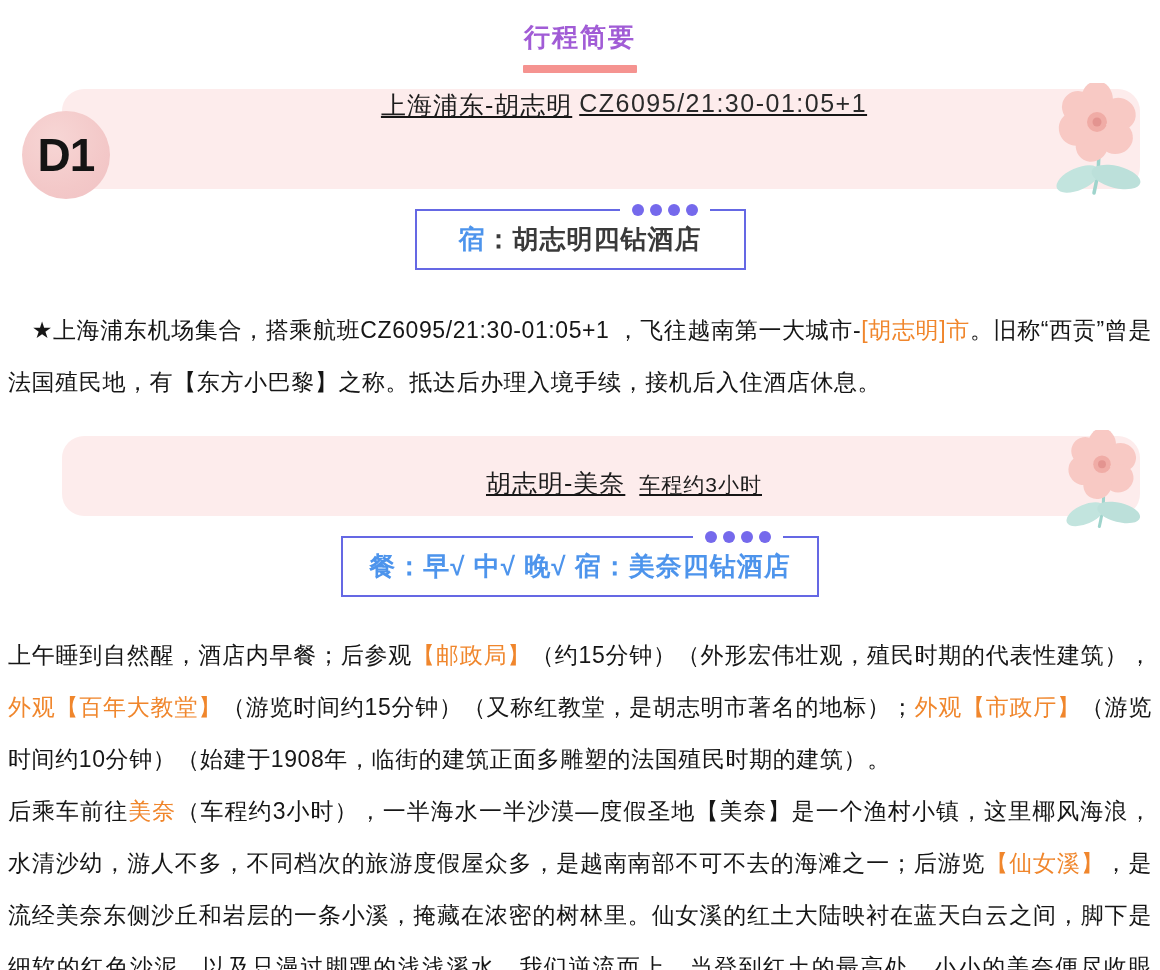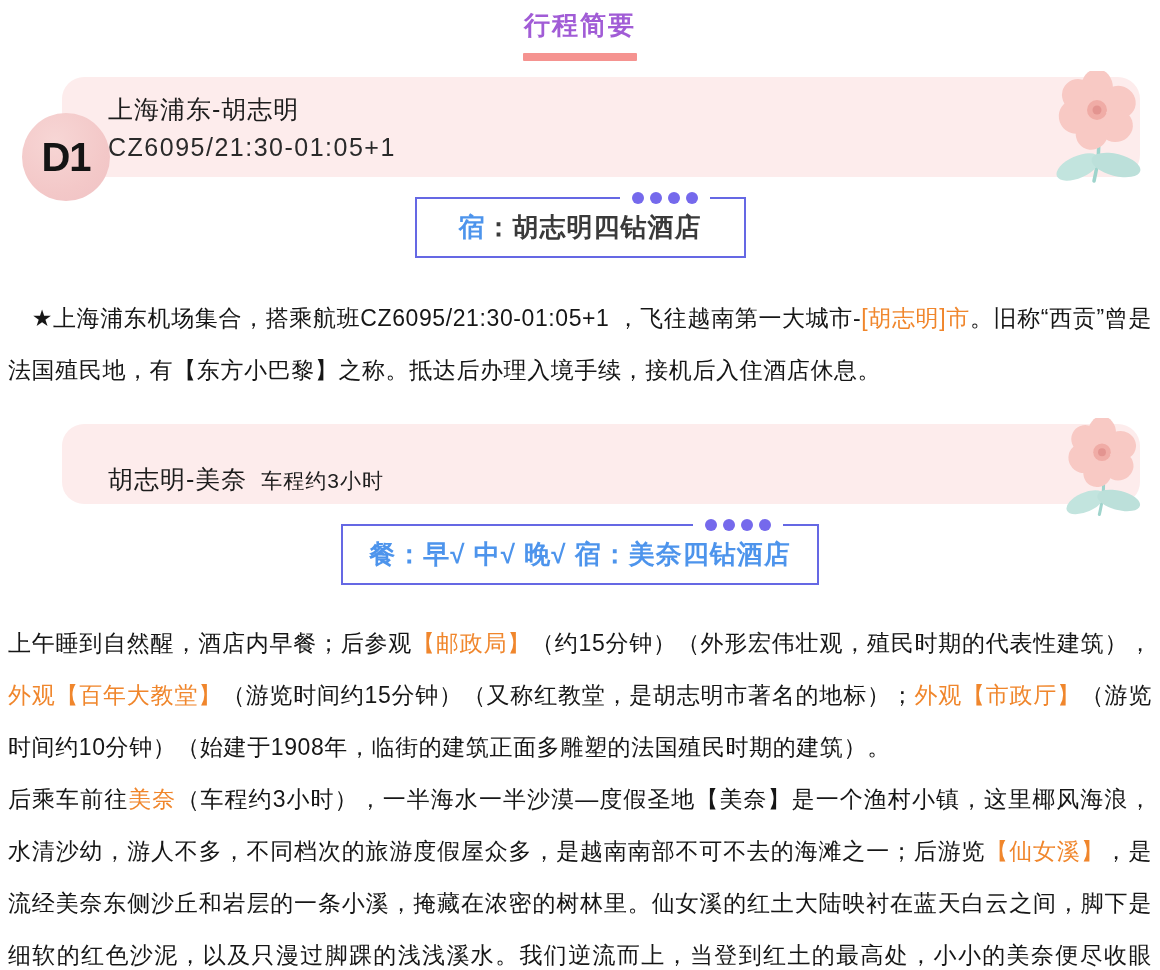--- a/index.html
+++ b/index.html
@@ -13,21 +13,21 @@
     --highlight-orange:#F0862C;
     --body-text:#161616;
   }
   *{box-sizing:border-box;margin:0;padding:0;}
   html,body{width:1160px;background:#ffffff;}
   body{
     height:970px;overflow:hidden;
     font-family:"Liberation Sans","DejaVu Sans",sans-serif;
     color:var(--body-text);
   }
-  .page{position:relative;width:1160px;height:718px;padding-top:8px;}
+  .page{position:relative;width:1160px;height:718px;padding-top:20px;}
 
   
   .title-wrap{text-align:center;margin-bottom:16px;}
   .page-title{
     display:inline-block;
     font-size:26px;font-weight:700;letter-spacing:2px;
     color:var(--accent-purple);
   }
   .title-underline{
     width:114px;height:8px;margin:10px auto 0;
@@ -44,25 +44,25 @@
   .day-header.h-lg{height:100px;}
   .day-header.h-sm{height:80px;margin-top:28px;}
   .day-badge{
     position:absolute;left:-40px;
     border-radius:50%;
     background:radial-gradient(circle at 38% 32%, #F7D6D5, #F3C8C8 62%, #F0C2C4);
     display:flex;align-items:center;justify-content:center;
     font-weight:800;color:#141414;letter-spacing:-1px;
     z-index:2;
   }
-  .badge-lg{width:88px;height:88px;top:36px;font-size:40px;}
+  .badge-lg{width:88px;height:88px;top:22px;font-size:46px;}
   .badge-sm{width:72px;height:72px;top:8px;font-size:42px;}
   .day-header-text{
-    height:100%;display:flex;flex-direction:column;justify-content:center;
-    padding-left:46px;gap:7px;
+    height:100%;display:flex;flex-direction:row;justify-content:center;
+    padding-left:46px;gap:7px;text-decoration:underline;
   }
   .route-line{display:flex;align-items:baseline;gap:14px;}
   .route-text{font-size:25px;color:#1c1c1c;letter-spacing:1px;}
   .route-note{font-size:21px;color:#1c1c1c;letter-spacing:1px;margin-top:35px;}
   .flight-text{font-size:25px;color:#2a2a2a;letter-spacing:1.5px;}
   .flower{
     position:absolute;right:-2px;top:-6px;z-index:3;pointer-events:none;
   }
   .flower-lg{height:114px;width:90px;}
   .flower-sm{height:100px;width:80px;}

